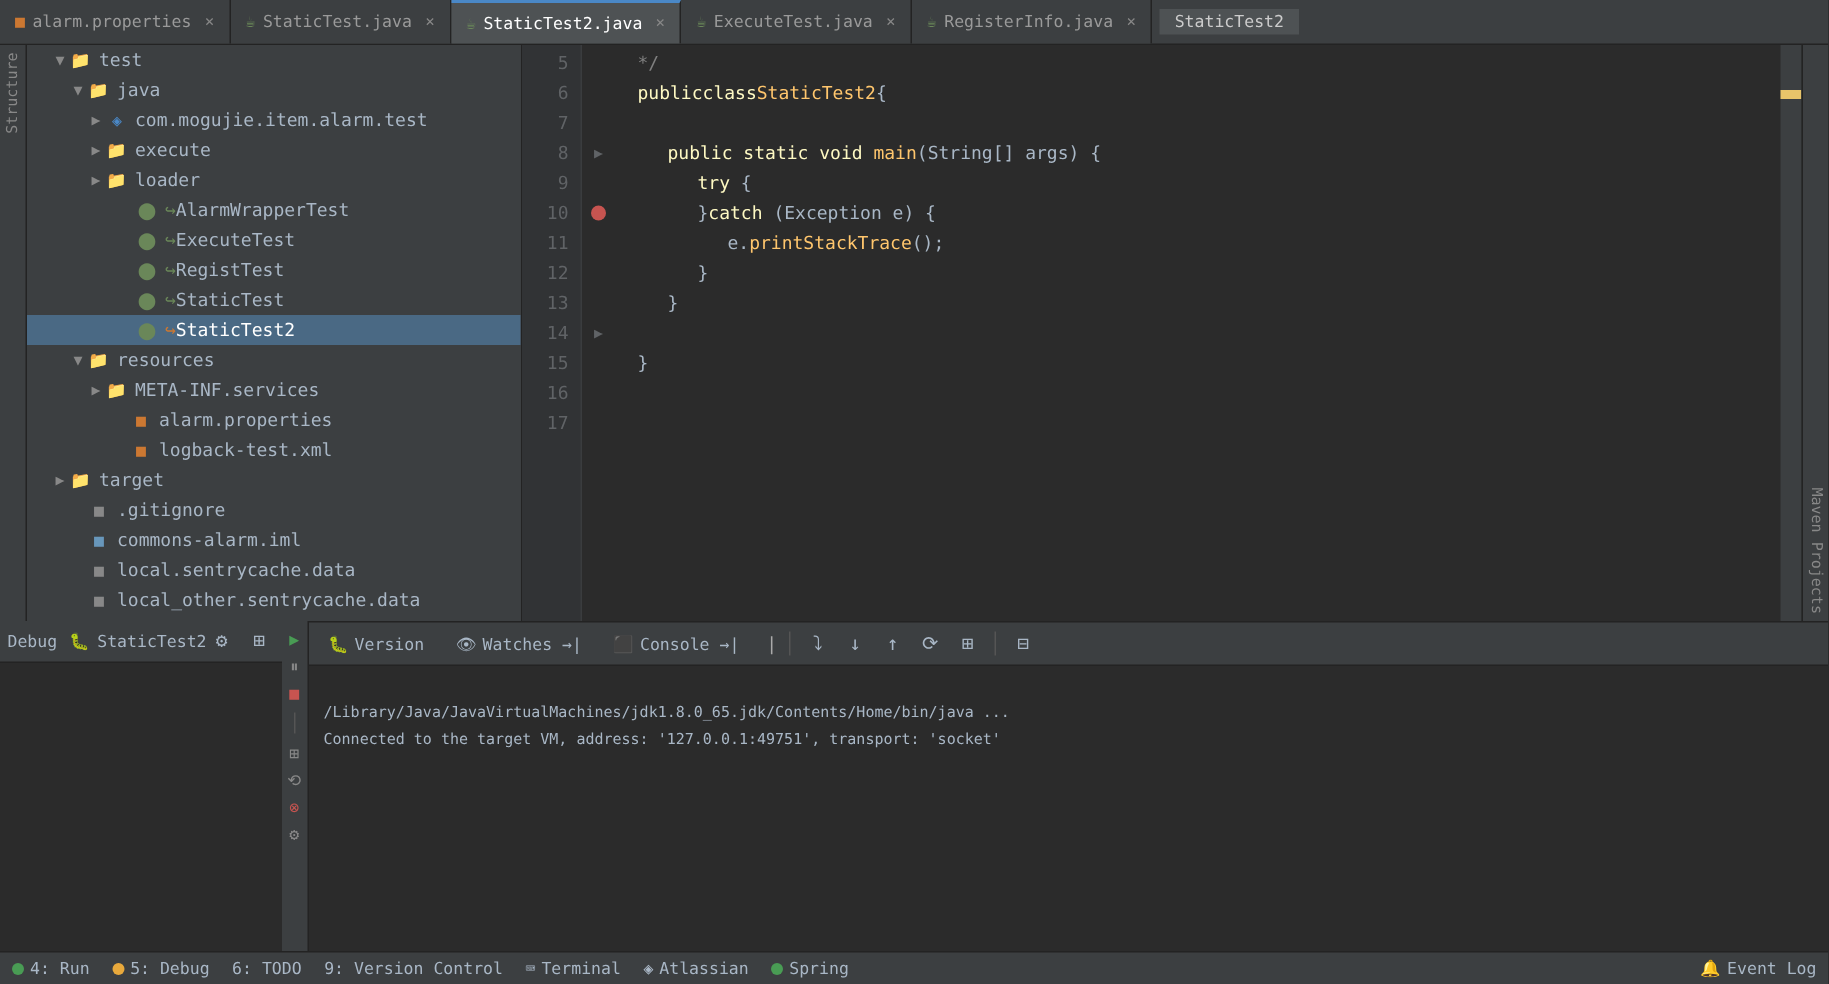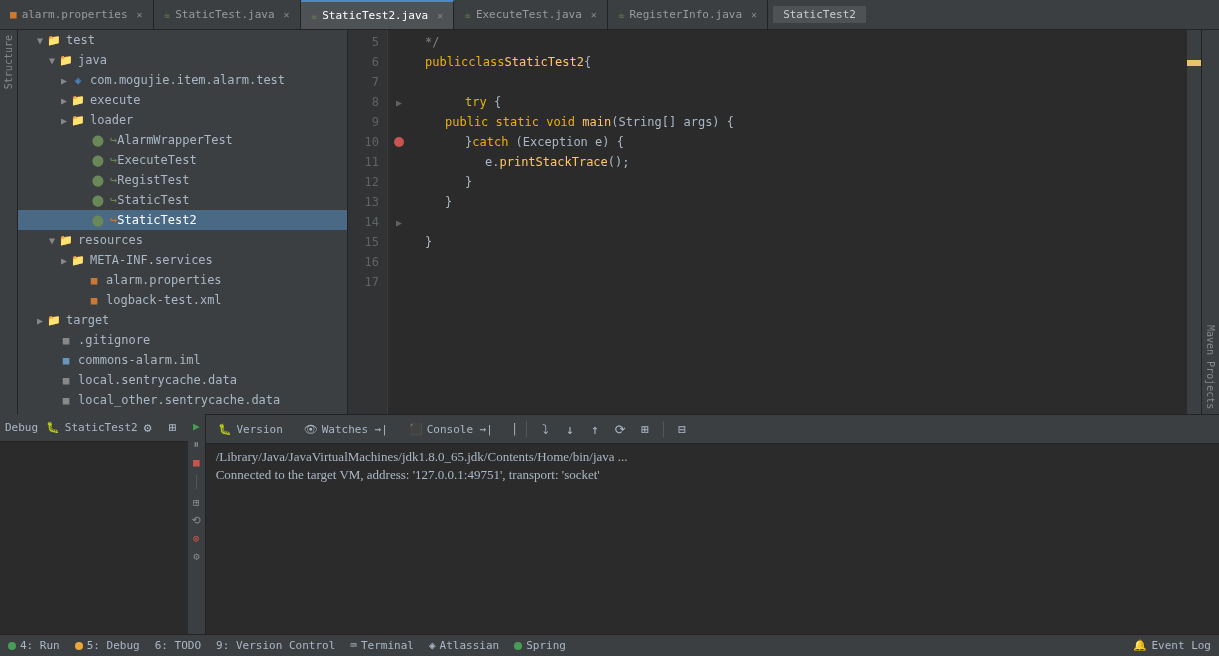--- a/index.html
+++ b/index.html
@@ -168,21 +168,21 @@
     .code-line {
       display: flex;
       align-items: center;
       height: 20px;
       padding-left: 5px;
       position: relative;
     }
     .code-line.breakpoint { background: #3a2323; }
 
     
-    .kw { color: #eab308; }
+    .kw { color: #fef9c3; }
     .fn { color: #ffc66d; }
     .type { color: #a9b7c6; }
     .num { color: #6897bb; }
     .comment { color: #808080; }
     .param-name { color: #aa4926; }
     .class-name { color: #ffc66d; }
 
     
     .right-gutter {
       width: 14px;
@@ -253,26 +253,25 @@
       width: 1px;
       height: 16px;
       background: #555;
       margin: 0 3px;
     }
 
     
     .console-area {
       flex: 1;
       background: #2b2b2b;
-      padding: 4px 10px;
+      padding: 23px 10px;
       overflow-y: auto;
-      font-size: 13px;
+      font-size: 10px;
       color: #a9b7c6;
       line-height: 18px;
-      font-family: Liberation Serif, serif;
     }
     .console-line { white-space: pre; }
 
     
     .bottom-panel {
       height: 220px;
       display: flex;
       flex-direction: row;
       flex-shrink: 0;
     }
@@ -579,28 +578,28 @@
         <div class="code-line">
           <span class="kw">public </span>
             <span class="kw">class </span>
             <span class="class-name">StaticTest2</span>
             <span> {</span>
         </div>
 
         <div class="code-line">&nbsp;</div>
 
         <div class="code-line">
+          <span style="padding-left:20px">
+            <span class="kw">public </span><span class="kw">static </span><span class="kw">void </span><span class="fn">main</span><span>(</span><span class="type">String</span><span>[] args) {</span>
+          </span>
+        </div>
+
+        <div class="code-line">
           <span style="padding-left:40px">
             <span class="kw">try</span><span> {</span>
-          </span>
-        </div>
-
-        <div class="code-line">
-          <span style="padding-left:20px">
-            <span class="kw">public </span><span class="kw">static </span><span class="kw">void </span><span class="fn">main</span><span>(</span><span class="type">String</span><span>[] args) {</span>
           </span>
         </div>
 
 
         <div class="code-line">
           <span style="padding-left:40px">
             <span>}</span><span class="kw">catch</span><span> (</span><span class="type">Exception</span><span> e) {</span>
           </span>
         </div>
 

